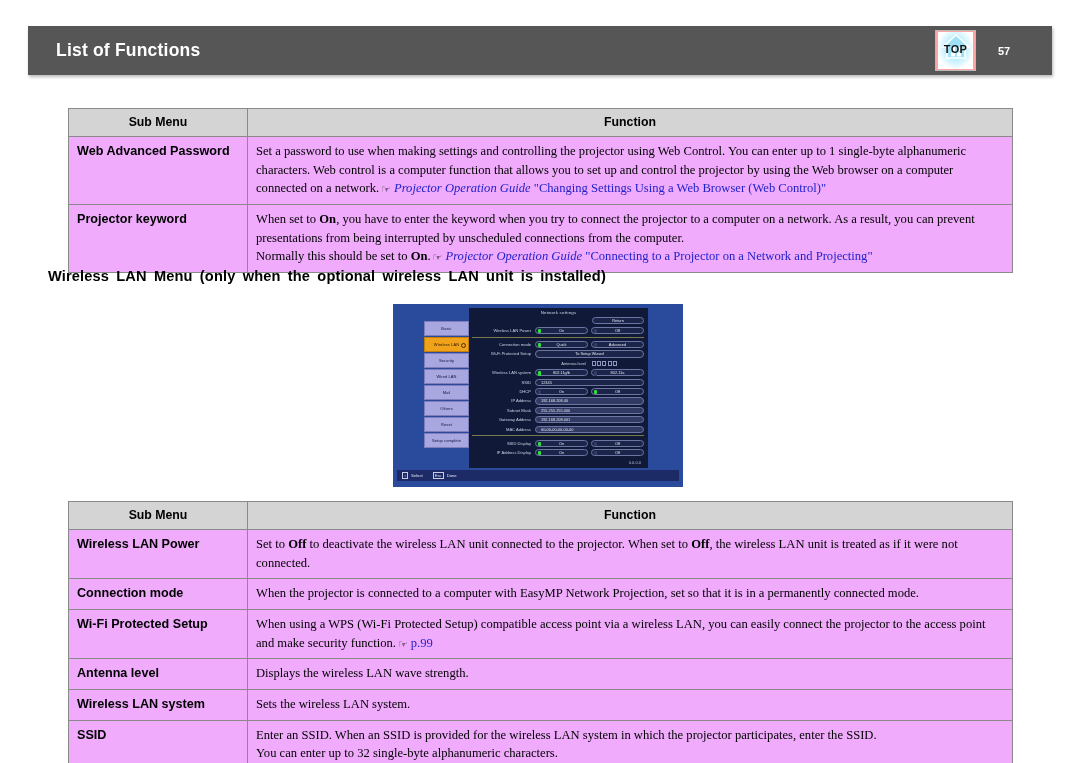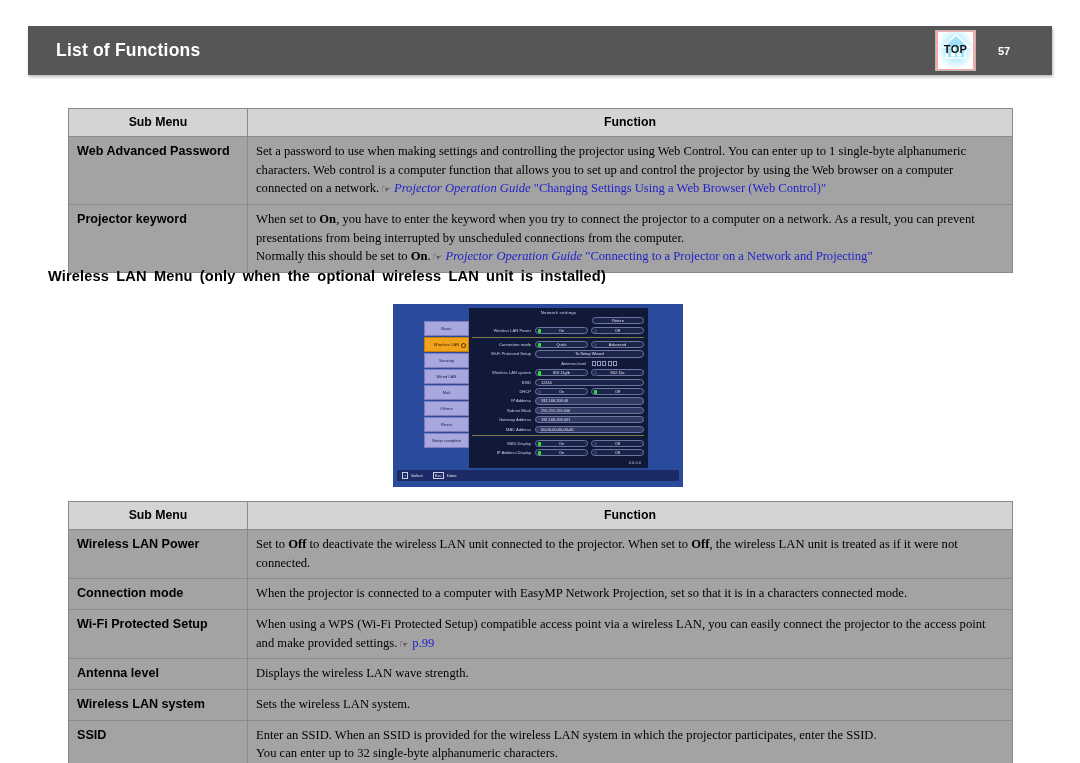--- a/index.html
+++ b/index.html
@@ -59,21 +59,21 @@
     font-size: 11px;
     width: 54px;
     flex: 0 0 auto;
   }
 
   
   table.fn {
     position: absolute;
     border-collapse: collapse;
     table-layout: fixed;
-    background: #a3a3a3;
+    background: #f0abfc;
   }
   table.fn td, table.fn th {
     border: 1px solid #8a8a8a;
     vertical-align: top;
     padding: 5px 8px 6px 8px;
     font-size: 12.6px;
     line-height: 1.48;
     color: #000;
   }
   table.fn th {
@@ -421,28 +421,28 @@
     <tbody>
       <tr>
         <td class="submenu">Wireless LAN Power</td>
         <td class="func">
           <p><span>Set to </span><span class="b">Off</span><span> to deactivate the wireless LAN unit connected to the projector. When set to </span><span class="b">Off</span><span>, the wireless LAN unit is treated as if it were not connected.</span></p>
         </td>
       </tr>
       <tr>
         <td class="submenu">Connection mode</td>
         <td class="func">
-          <p>When the projector is connected to a computer with EasyMP Network Projection, set so that it is in a characters connected mode.</p>
+          <p>When the projector is connected to a computer with EasyMP Network Projection, set so that it is in a permanently connected mode.</p>
         </td>
       </tr>
       <tr>
         <td class="submenu">Wi-Fi Protected Setup</td>
         <td class="func">
           <p>When using a WPS (Wi-Fi Protected Setup) compatible access point via a wireless LAN, you can easily connect the projector to the access point</p>
-          <p><span>and make provided settings.</span><span class="hand">☞</span><span class="lnk">p.99</span></p>
+          <p><span>and make security function.</span><span class="hand">☞</span><span class="lnk">p.99</span></p>
         </td>
       </tr>
       <tr>
         <td class="submenu">Antenna level</td>
         <td class="func">
           <p>Displays the wireless LAN wave strength.</p>
         </td>
       </tr>
       <tr>
         <td class="submenu">Wireless LAN system</td>

